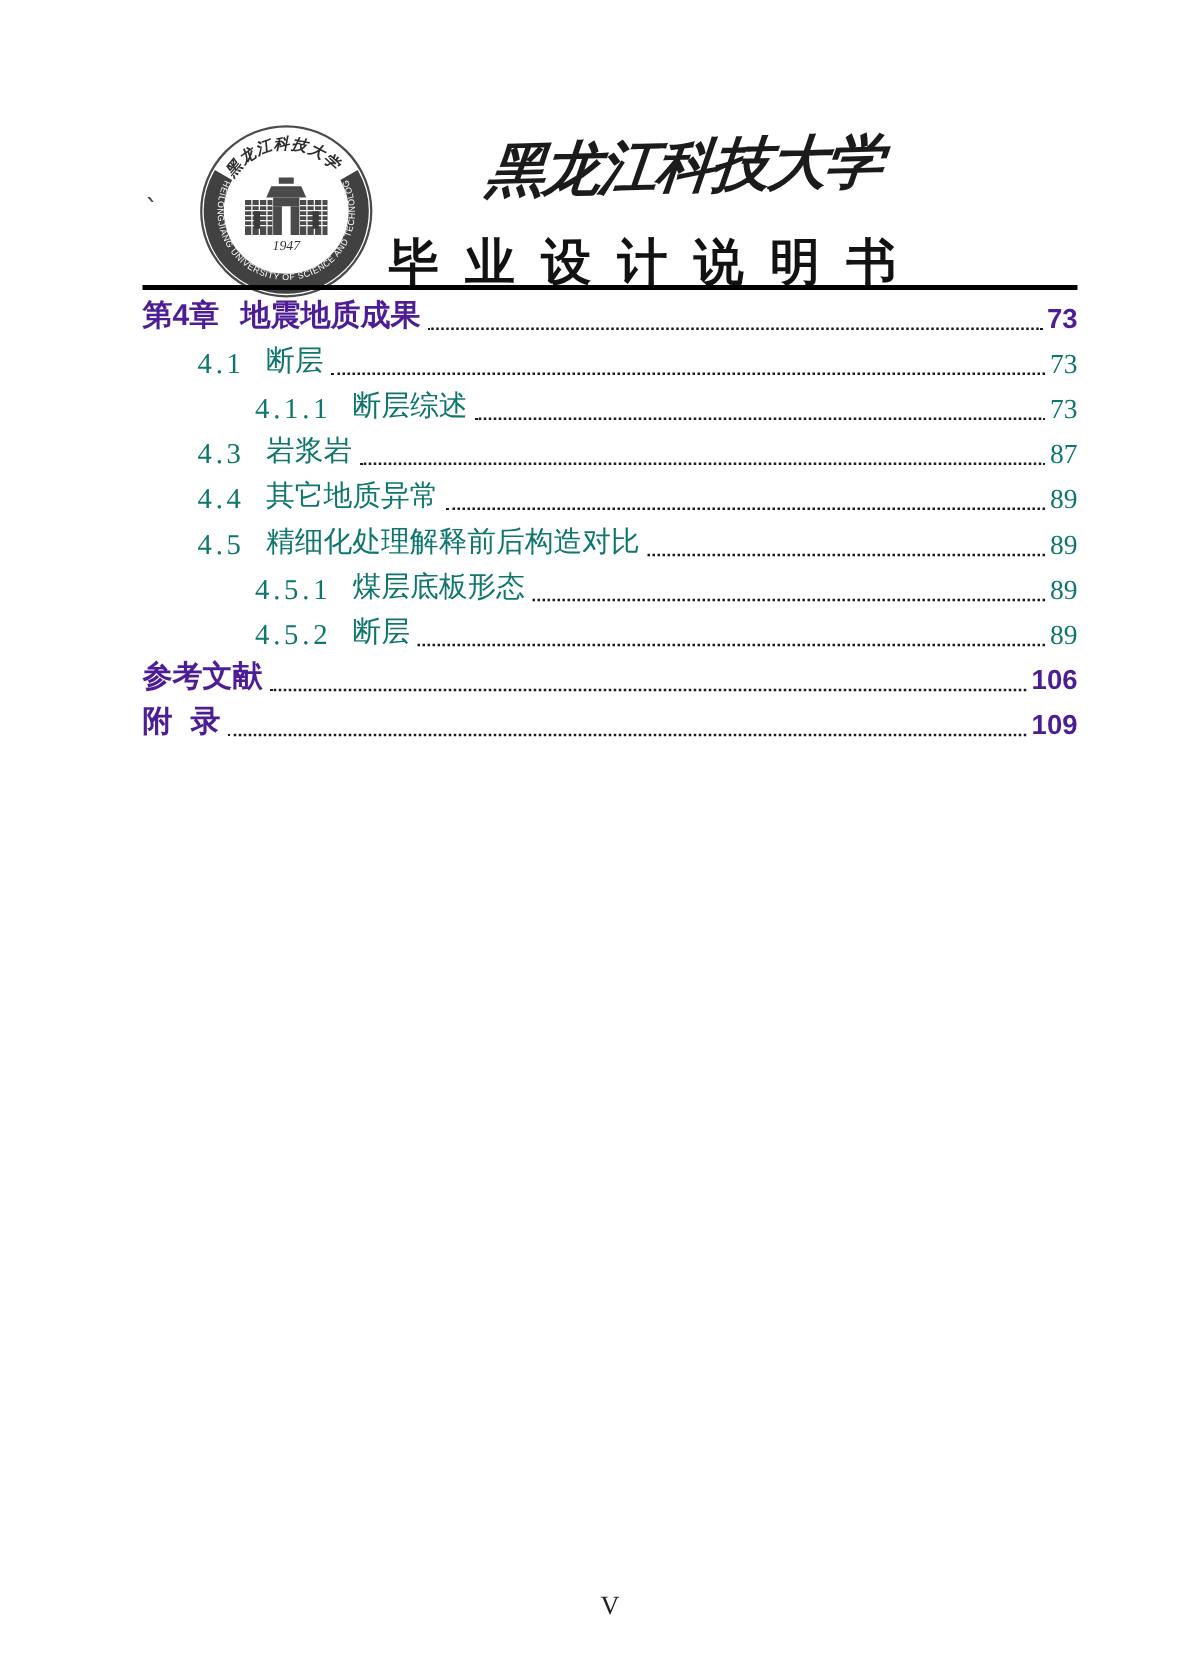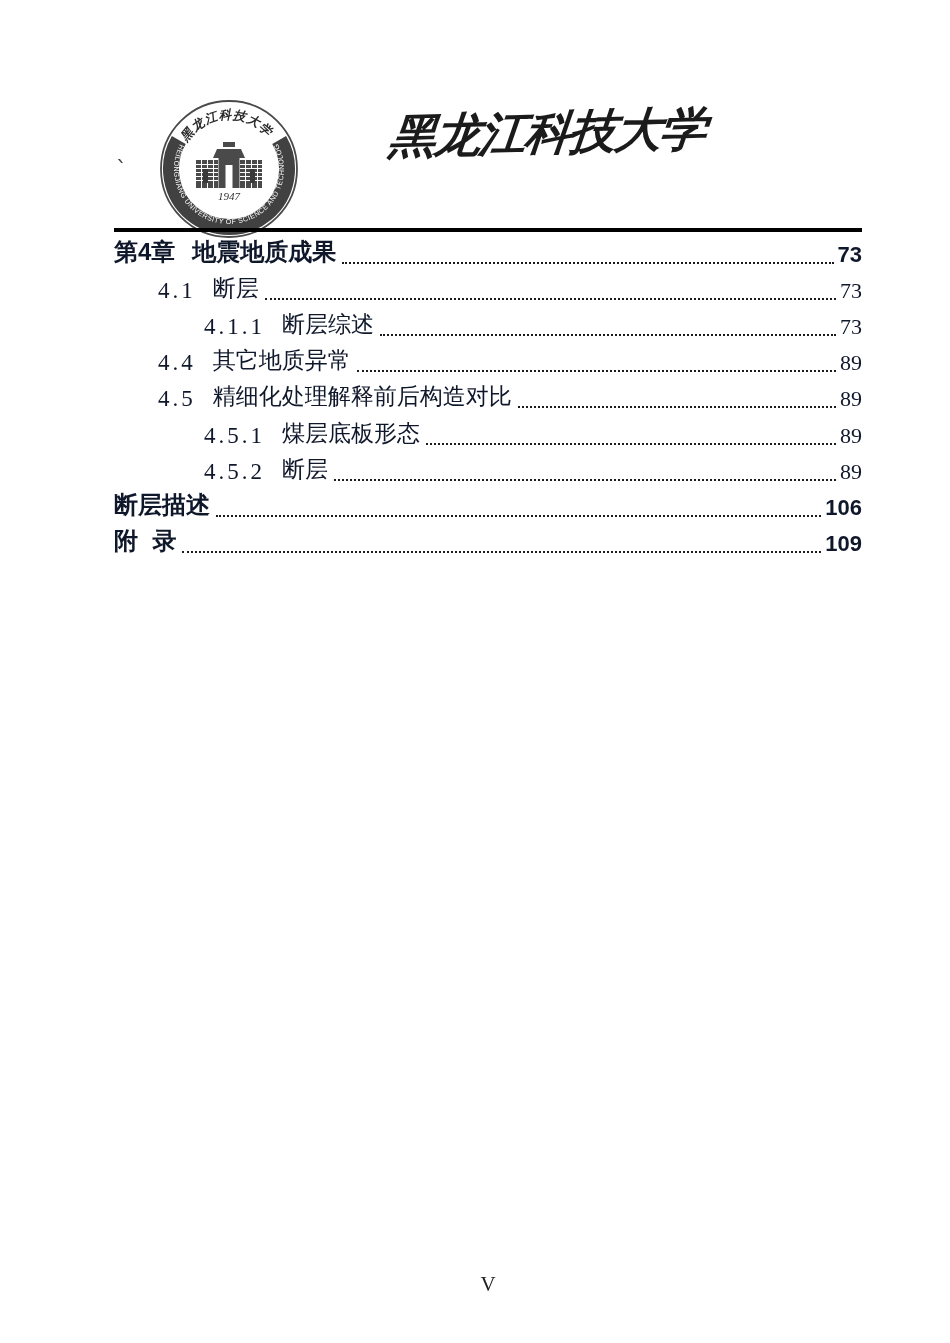--- a/index.html
+++ b/index.html
@@ -37,23 +37,23 @@
   .toc-row{
     display:flex;align-items:flex-end;
     height:36.1px;box-sizing:border-box;padding-bottom:5px;
   }
   .toc-row .num{white-space:pre;}
   .toc-row .num:not(:empty){margin-right:17px;}
   .toc-row .title{white-space:pre;font-family:Liberation Mono, monospace;}
   .leader{flex:1;border-bottom:2.6px dotted #1b1b1b;margin:0 4px 4px 6px;min-width:20px;}
   .lv1{padding-left:44px;}
   .lv2{padding-left:90px;}
-  .row-bold{font-family:"Liberation Sans",sans-serif;font-weight:bold;font-size:24px;color:#0f172a;}
+  .row-bold{font-family:"Liberation Sans",sans-serif;font-weight:bold;font-size:24px;color:#4c1d95;}
   .row-bold .pg{font-family:"Liberation Sans",sans-serif;font-weight:600;font-size:22px;}
-  .row-serif{font-family:"Liberation Serif",serif;font-size:23px;color:#0f172a;}
+  .row-serif{font-family:"Liberation Serif",serif;font-size:23px;color:#0f766e;}
   .row-serif .num{letter-spacing:3px;}
   .row-serif .pg{font-size:22px;}
   .footer{
     position:absolute;left:114px;top:1272px;width:748px;
     text-align:center;font-size:21px;color:#222;
     font-family:"Liberation Serif",serif;
   }
 </style>
 </head>
 <body>
@@ -108,20 +108,21 @@
         <rect x="46" y="72" width="5" height="14" fill="#3a3a3a"></rect>
         <rect x="93" y="72" width="5" height="14" fill="#3a3a3a"></rect>
       </g>
 
       <text x="72" y="103" text-anchor="middle" font-size="11" font-style="italic" font-family="Liberation Serif, serif" fill="#333333">1947</text>
     </svg>
   </div>
 
   <div class="calligraphy">黑龙江科技大学</div>
 
+  <div class="doc-title">毕业设计说明书</div>
 
   <div class="rule"></div>
 
   <div class="toc" id="toc">
       <div class="toc-row lv0 row-bold">
     <span class="num">第4章</span>
     <span class="title">地震地质成果</span>
     <span class="leader"></span>
     <span class="pg">73</span>
   </div>
@@ -129,20 +130,26 @@
     <span class="num">4.1</span>
     <span class="title">断层</span>
     <span class="leader"></span>
     <span class="pg">73</span>
   </div>
       <div class="toc-row lv2 row-serif">
     <span class="num">4.1.1</span>
     <span class="title">断层综述</span>
     <span class="leader"></span>
     <span class="pg">73</span>
+  </div>
+      <div class="toc-row lv1 row-serif">
+    <span class="num">4.3</span>
+    <span class="title">岩浆岩</span>
+    <span class="leader"></span>
+    <span class="pg">87</span>
   </div>
       <div class="toc-row lv1 row-serif">
     <span class="num">4.4</span>
     <span class="title">其它地质异常</span>
     <span class="leader"></span>
     <span class="pg">89</span>
   </div>
       <div class="toc-row lv1 row-serif">
     <span class="num">4.5</span>
     <span class="title">精细化处理解释前后构造对比</span>
@@ -156,21 +163,21 @@
     <span class="pg">89</span>
   </div>
       <div class="toc-row lv2 row-serif">
     <span class="num">4.5.2</span>
     <span class="title">断层</span>
     <span class="leader"></span>
     <span class="pg">89</span>
   </div>
       <div class="toc-row lv0 row-bold">
     <span class="num"></span>
-    <span class="title">断层描述</span>
+    <span class="title">参考文献</span>
     <span class="leader"></span>
     <span class="pg">106</span>
   </div>
       <div class="toc-row lv0 row-bold">
     <span class="num"></span>
     <span class="title">附 录</span>
     <span class="leader"></span>
     <span class="pg">109</span>
   </div>
     </div>

